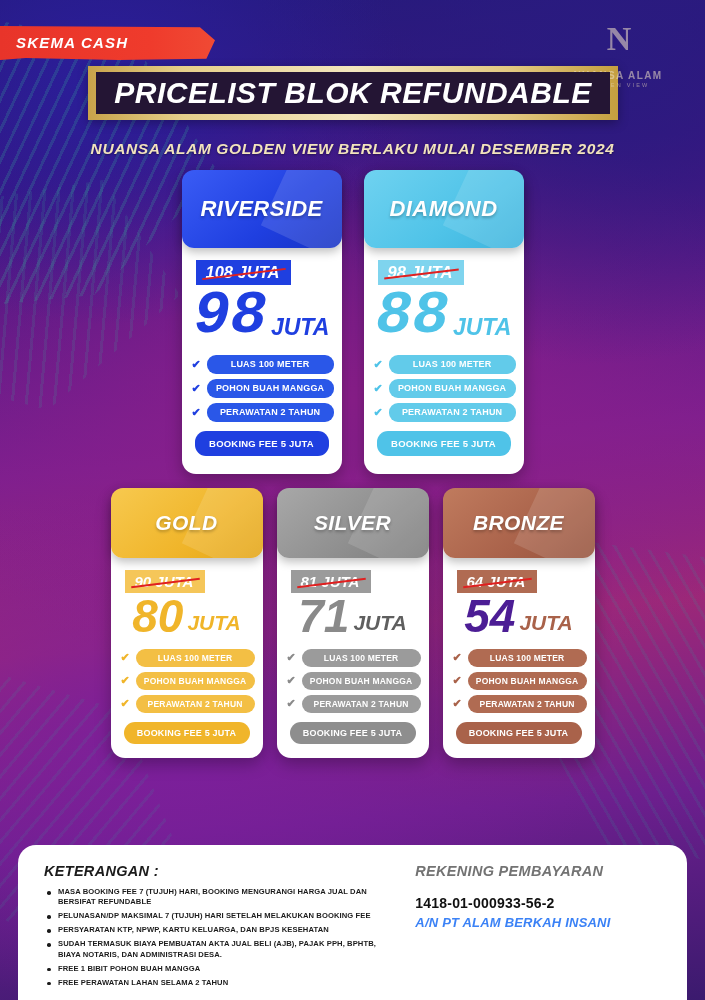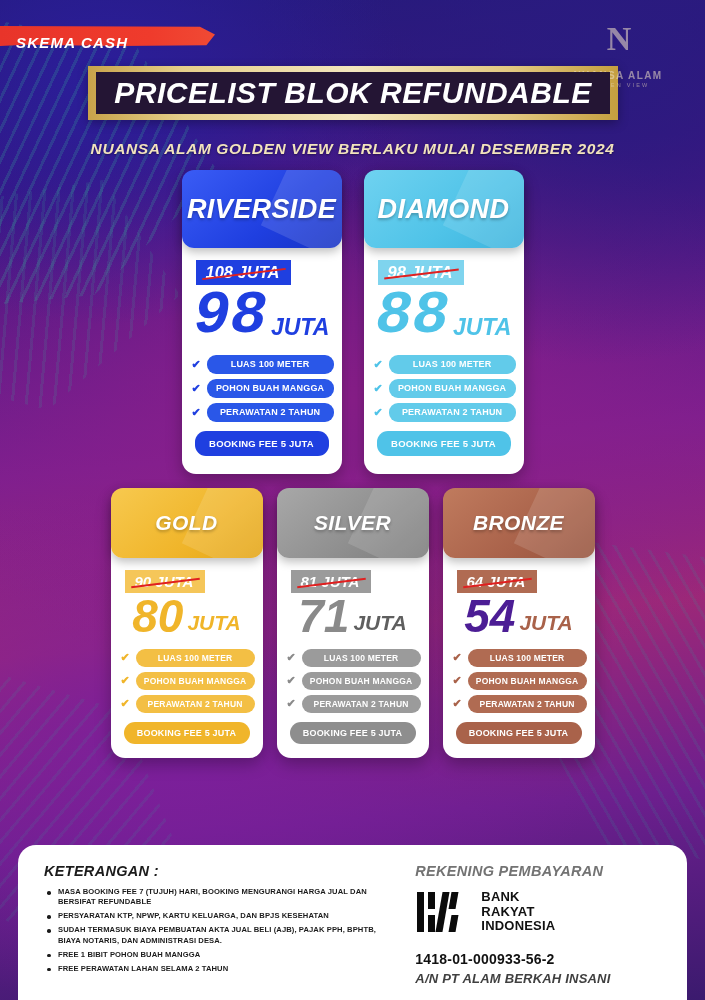--- a/index.html
+++ b/index.html
@@ -45,21 +45,21 @@
   }
   .frond-4 {
     left: -50px; top: 660px; width: 230px; height: 280px;
     background: repeating-linear-gradient(130deg, rgba(45,170,150,0.32) 0 3px, rgba(0,0,0,0) 3px 14px);
     clip-path: polygon(0% 0%, 75% 18%, 100% 70%, 45% 100%, 0% 85%);
   }
 
   
   .skema-badge {
     position: absolute; left: 0; top: 26px;
-    width: 215px; height: 20px;
+    width: 215px; height: 34px;
     z-index: 5;
   }
   .skema-brush {
     position: absolute; inset: 0;
     background: linear-gradient(90deg, #e8342a 0%, #ef3b2c 70%, #f04a34 100%);
     clip-path: polygon(0% 0%, 93% 4%, 100% 42%, 96% 96%, 55% 100%, 12% 94%, 0% 100%);
     box-shadow: 0 2px 6px rgba(0,0,0,0.25);
   }
   .skema-text {
     position: relative;
@@ -151,21 +151,21 @@
     width: 90px; height: 120px;
     background: rgba(255,255,255,0.13);
     transform: rotate(25deg);
   }
   .card-head-text {
     color: #ffffff; font-weight: bold; font-size: 21px; letter-spacing: 0.4px;
     font-style: italic; position: relative; z-index: 2;
     text-shadow: 0 2px 3px rgba(0,0,0,0.25);
   }
   .card.big .card-head { height: 78px; }
-  .card.big .card-head-text { font-size: 27px; }
+  .card.big .card-head-text { font-size: 22px; }
 
   .old-price-wrap {
     margin: 12px 0 0 0;
     padding-left: 14px;
     position: relative;
   }
   .old-price {
     display: inline-block;
     padding: 3px 12px 3px 10px;
     color: #ffffff;
@@ -275,21 +275,21 @@
   .bank-name {
     font-size: 13px; font-weight: bold; color: #111; line-height: 1.12;
     letter-spacing: 0.2px;
   }
   .acc-no {
     margin-top: 16px;
     font-size: 14px; font-weight: bold; color: #111; letter-spacing: 0.2px;
   }
   .acc-name {
     margin-top: 4px;
-    font-size: 13px; font-weight: bold; color: #404040; font-style: italic; letter-spacing: 0.2px;
+    font-size: 13px; font-weight: bold; color: #3b82f6; font-style: italic; letter-spacing: 0.2px;
   }
 </style>
 </head>
 <body>
 
 <div class="bg">
   <div class="bg-frond frond-1"></div>
   <div class="bg-frond frond-2"></div>
   <div class="bg-frond frond-3"></div>
   <div class="bg-frond frond-4"></div>
@@ -471,39 +471,25 @@
     </div>
     <div class="booking" style="background:#a9624a;">BOOKING FEE 5 JUTA</div>
   </div>
 </div>
 
 <div class="footer">
   <div class="footer-left">
     <div class="ket-title">KETERANGAN :</div>
     <ul class="ket-list">
       <li>MASA BOOKING FEE 7 (TUJUH) HARI, BOOKING MENGURANGI HARGA JUAL DAN BERSIFAT REFUNDABLE</li>
+      <li>PELUNASAN/DP MAKSIMAL 7 (TUJUH) HARI SETELAH MELAKUKAN BOOKING FEE</li>
       <li>PERSYARATAN KTP, NPWP, KARTU KELUARGA, DAN BPJS KESEHATAN</li>
       <li>SUDAH TERMASUK BIAYA PEMBUATAN AKTA JUAL BELI (AJB), PAJAK PPH, BPHTB, BIAYA NOTARIS, DAN ADMINISTRASI DESA.</li>
       <li>FREE 1 BIBIT POHON BUAH MANGGA</li>
       <li>FREE PERAWATAN LAHAN SELAMA 2 TAHUN</li>
     </ul>
   </div>
   <div class="footer-right">
     <div class="rek-title">REKENING PEMBAYARAN</div>
-    <div class="bank-row">
-      <div class="bri-logo">
-        <div class="bar" style="left:2px; top:3px; width:7px; height:40px;"></div>
-        <div class="bar" style="left:13px; top:3px; width:7px; height:17px;"></div>
-        <div class="bar" style="left:13px; top:26px; width:7px; height:17px;"></div>
-        <div class="bar" style="left:24px; top:3px; width:7px; height:40px; transform:skewX(-10deg);"></div>
-        <div class="bar" style="left:35px; top:3px; width:7px; height:17px; transform:skewX(-10deg);"></div>
-        <div class="bar" style="left:35px; top:26px; width:7px; height:17px; transform:skewX(-10deg);"></div>
-      </div>
-      <div class="bank-name">
-        <div>BANK</div>
-        <div>RAKYAT</div>
-        <div>INDONESIA</div>
-      </div>
-    </div>
     <div class="acc-no">1418-01-000933-56-2</div>
     <div class="acc-name">A/N PT ALAM BERKAH INSANI</div>
   </div>
 </div>
 
 </body></html>

